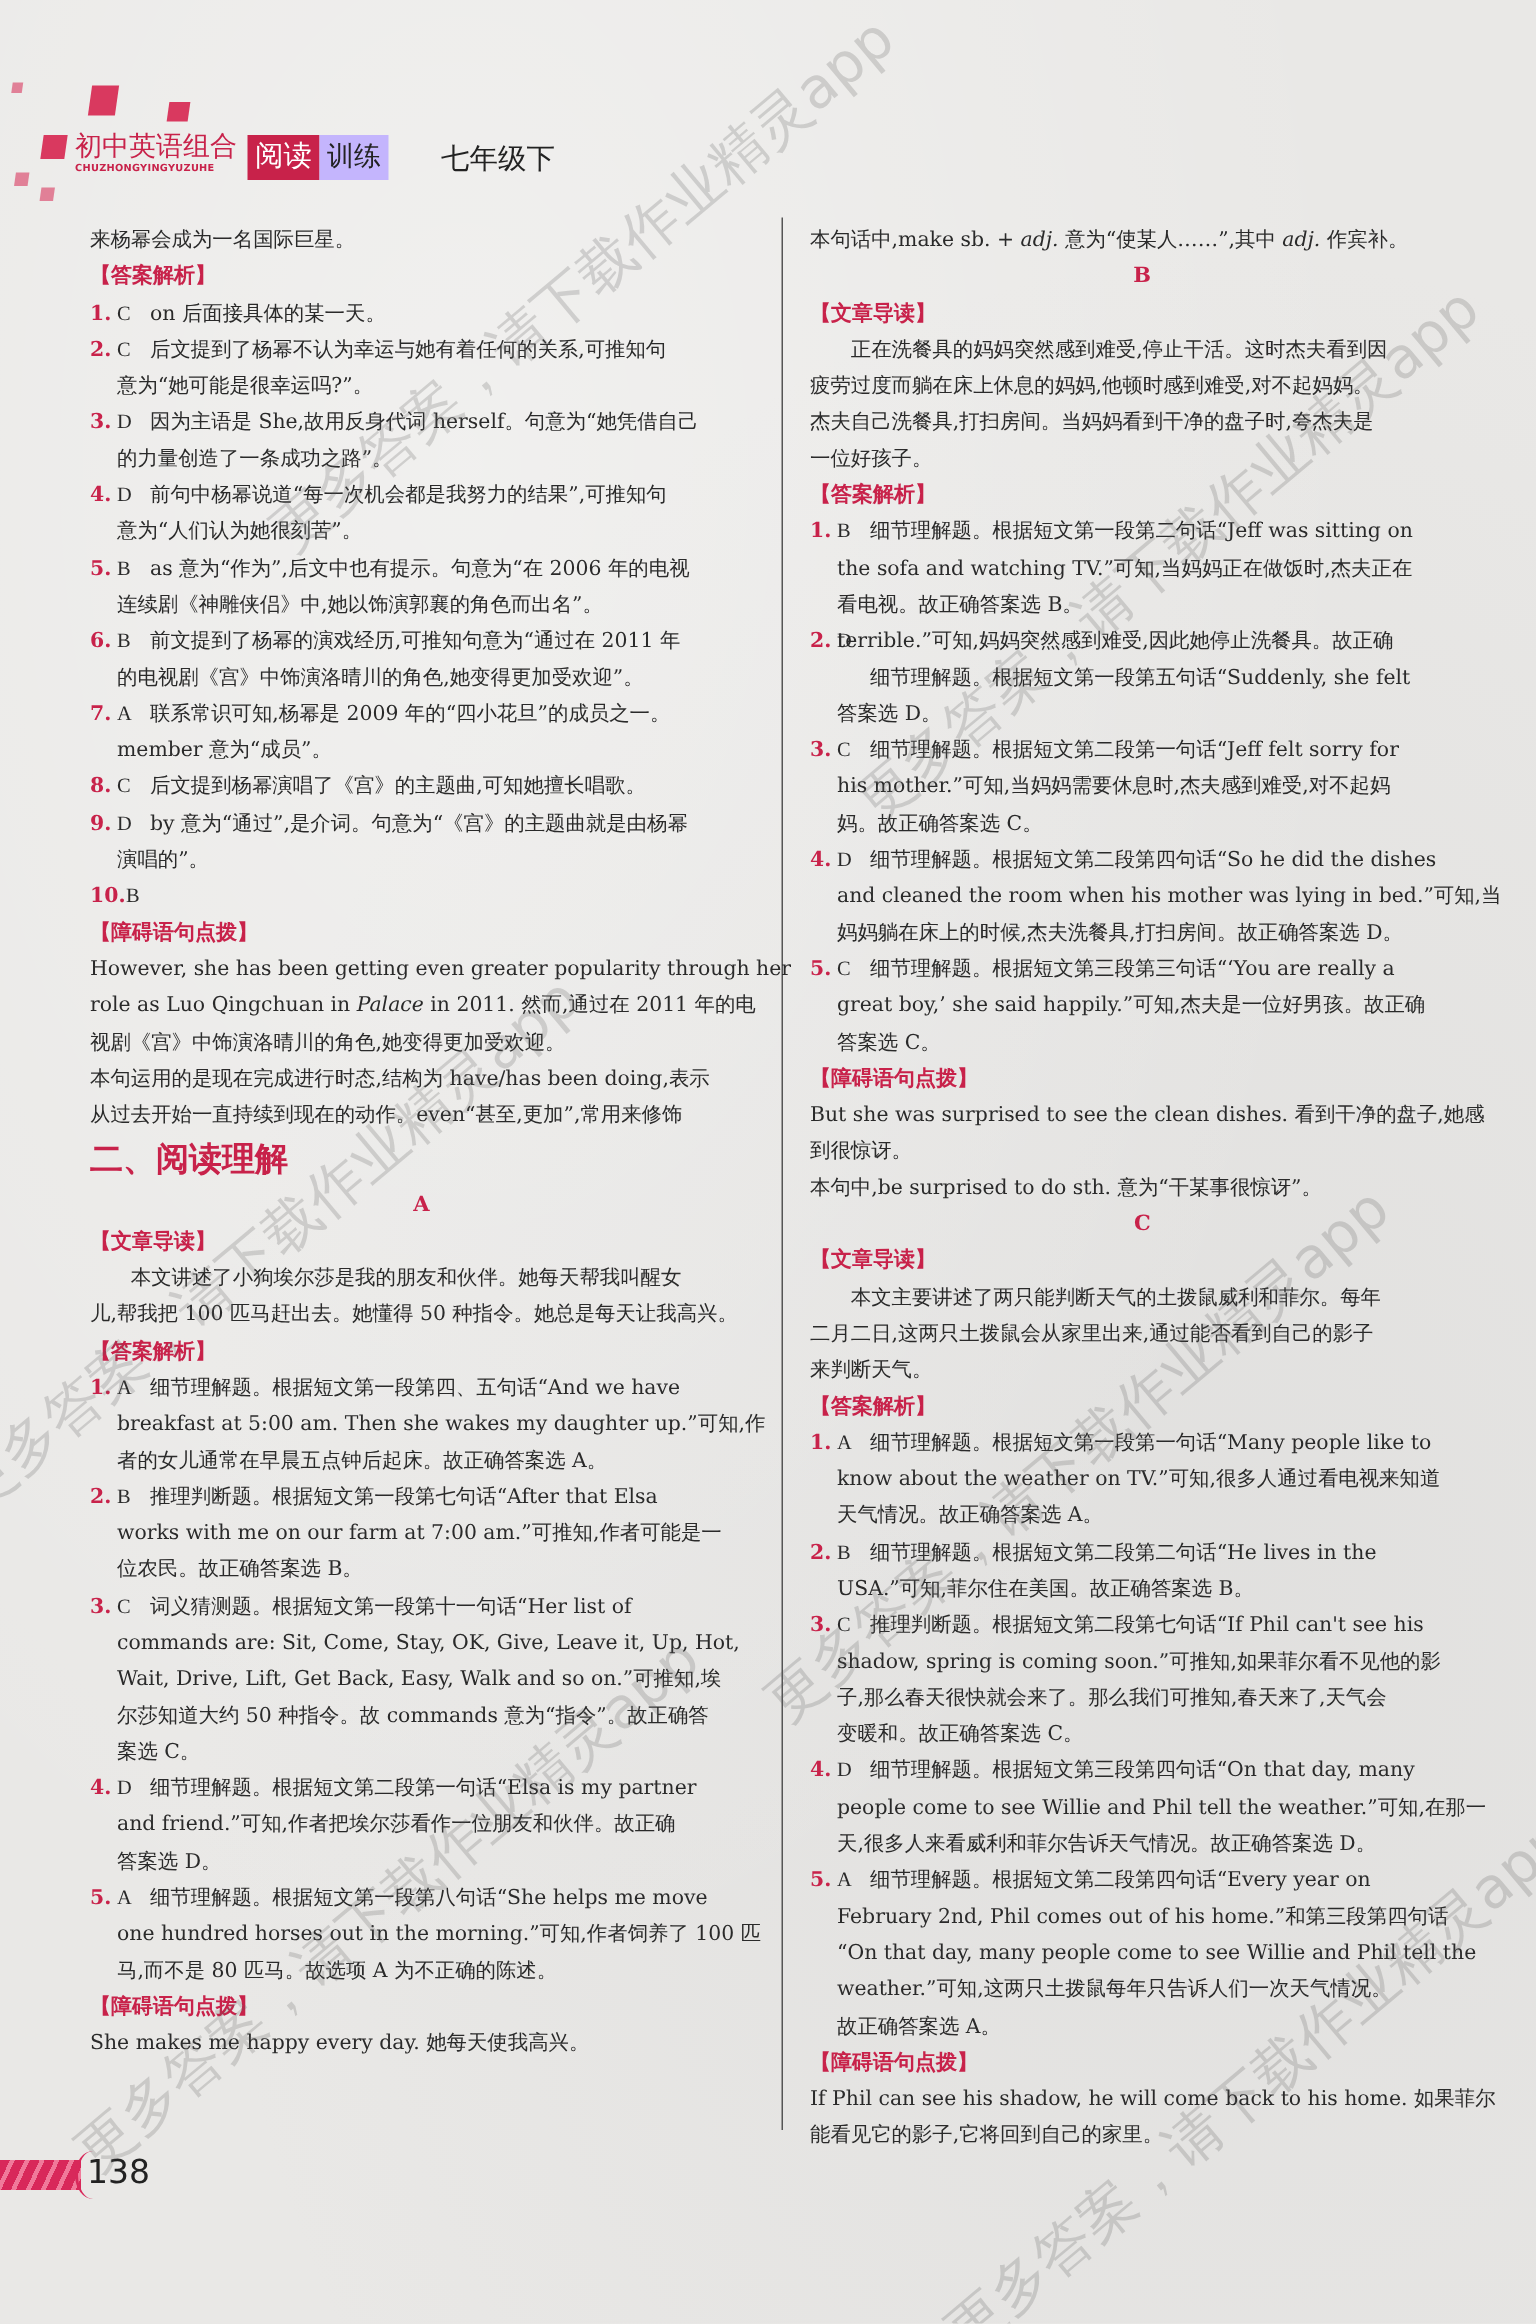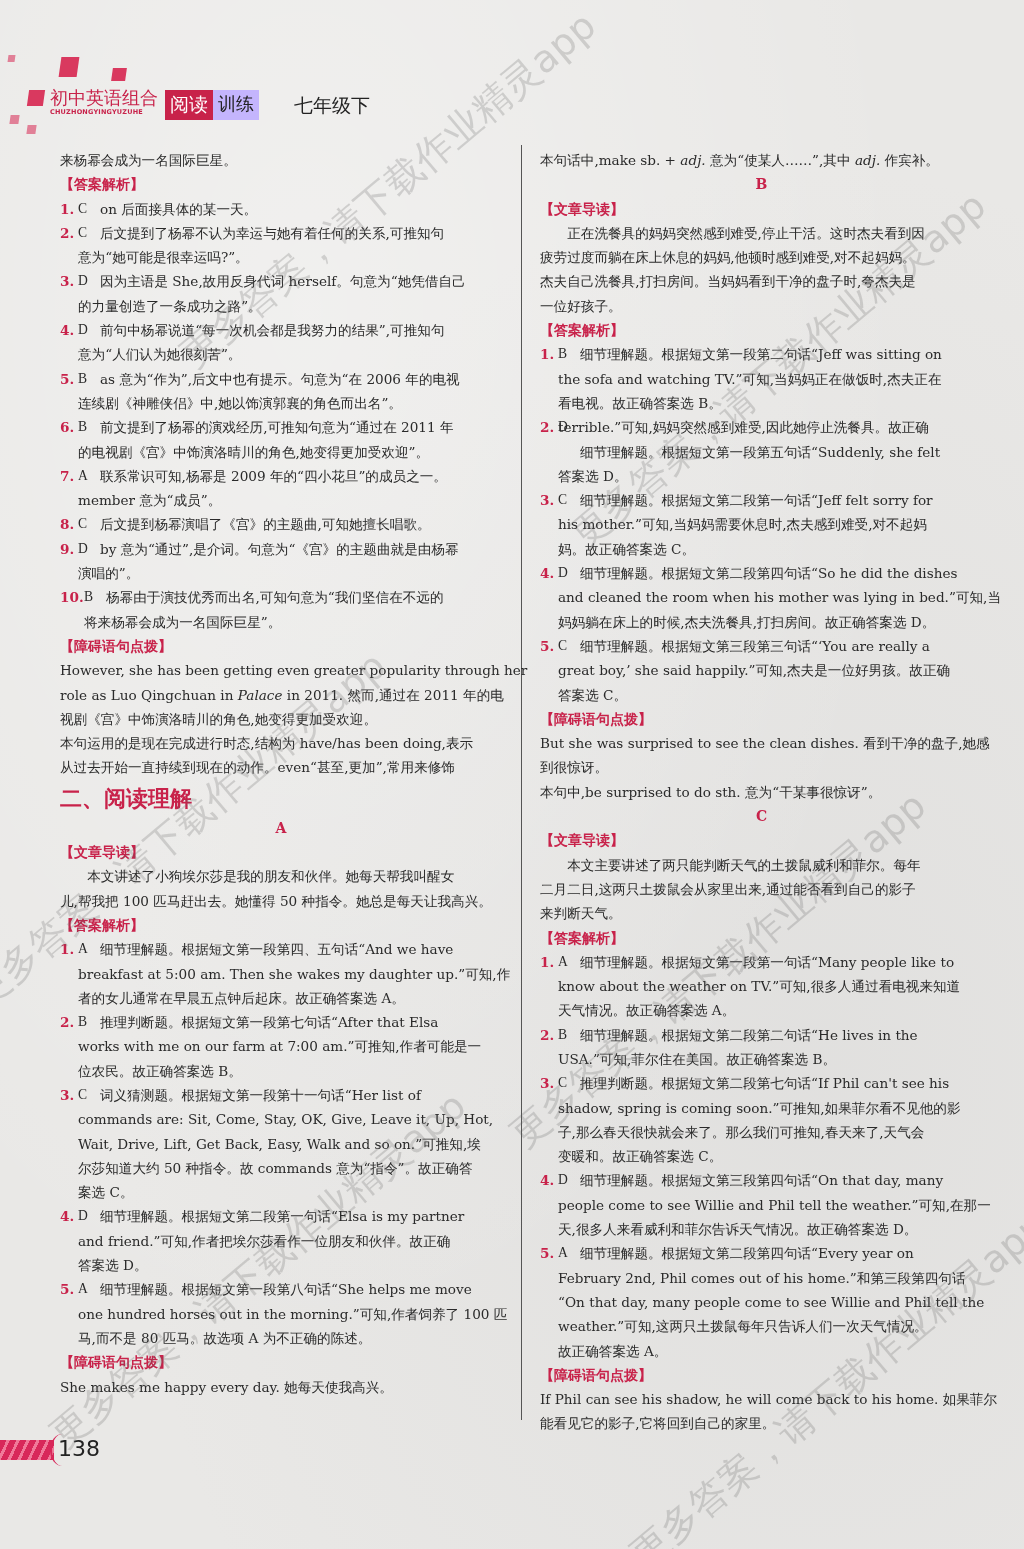--- a/index.html
+++ b/index.html
@@ -153,24 +153,20 @@
         <span class="num">9.</span>
         <span class="ans">D</span>
         <div class="body">
           <div class="line">by 意为“通过”,是介词。句意为“《宫》的主题曲就是由杨幂</div>
           <div class="line" style="margin-left: -22px;">演唱的”。</div>
         </div>
       </div>
       <div class="item">
         <span class="num wide">10.</span>
         <span class="ans">B</span>
-        <div class="body">
-          <div class="line">杨幂由于演技优秀而出名,可知句意为“我们坚信在不远的</div>
-          <div class="line" style="margin-left: -22px;">将来杨幂会成为一名国际巨星”。</div>
-        </div>
       </div>
     </div>
   <div class="tag">【障碍语句点拨】</div>
   <div class="para">
     <div class="line">However, she has been getting even greater popularity through her</div>
     <div class="line"><span>role as Luo Qingchuan in </span><i class="it">Palace</i><span class="kai"> in 2011. 然而,通过在 2011 年的电</span></div>
     <div class="line kai">视剧《宫》中饰演洛晴川的角色,她变得更加受欢迎。</div>
     <div class="line kai">本句运用的是现在完成进行时态,结构为 have/has been doing,表示</div>
     <div class="line kai">从过去开始一直持续到现在的动作。even“甚至,更加”,常用来修饰</div>
   </div>

